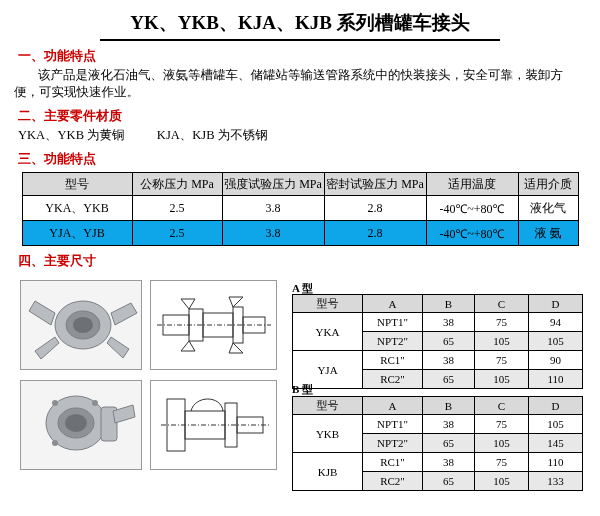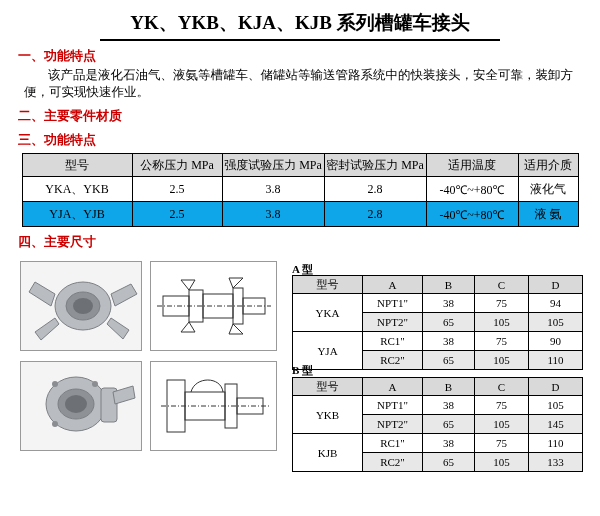--- a/index.html
+++ b/index.html
@@ -27,21 +27,21 @@
 
   .section-head{
     color:#cc0000;
     font-weight:bold;
     font-size:13px;
     margin:6px 0 2px 18px;
   }
   .body-text{
     font-size:12.5px;
     line-height:17px;
-    margin:0 14px 0 24px;
+    margin:0 14px 0 14px;
     text-indent:0;
   }
   .body-text.indent{ text-indent:24px; }
   .mat-line{
     font-size:12.5px;
     margin:0 0 0 18px;
     line-height:17px;
   }
   .mat-line .gap{display:inline-block;width:26px;}
 
@@ -121,20 +121,25 @@
 
 <div class="page">
 
   <div class="title">YK、YKB、KJA、KJB 系列槽罐车接头</div>
   <div class="title-underline"></div>
 
   <div class="section-head">一、功能特点</div>
   <div class="body-text indent">该产品是液化石油气、液氨等槽罐车、储罐站等输送管路系统中的快装接头，安全可靠，装卸方便，可实现快速作业。</div>
 
   <div class="section-head">二、主要零件材质</div>
+  <div class="mat-line">
+    <span>YKA、YKB 为黄铜</span>
+    <span class="gap"></span>
+    <span>KJA、KJB 为不锈钢</span>
+  </div>
 
   <div class="section-head">三、功能特点</div>
 
   <table class="spec-table">
     <colgroup>
       <col style="width:110px">
         <col style="width:90px">
         <col style="width:102px">
       <col style="width:102px">
         <col style="width:92px">

